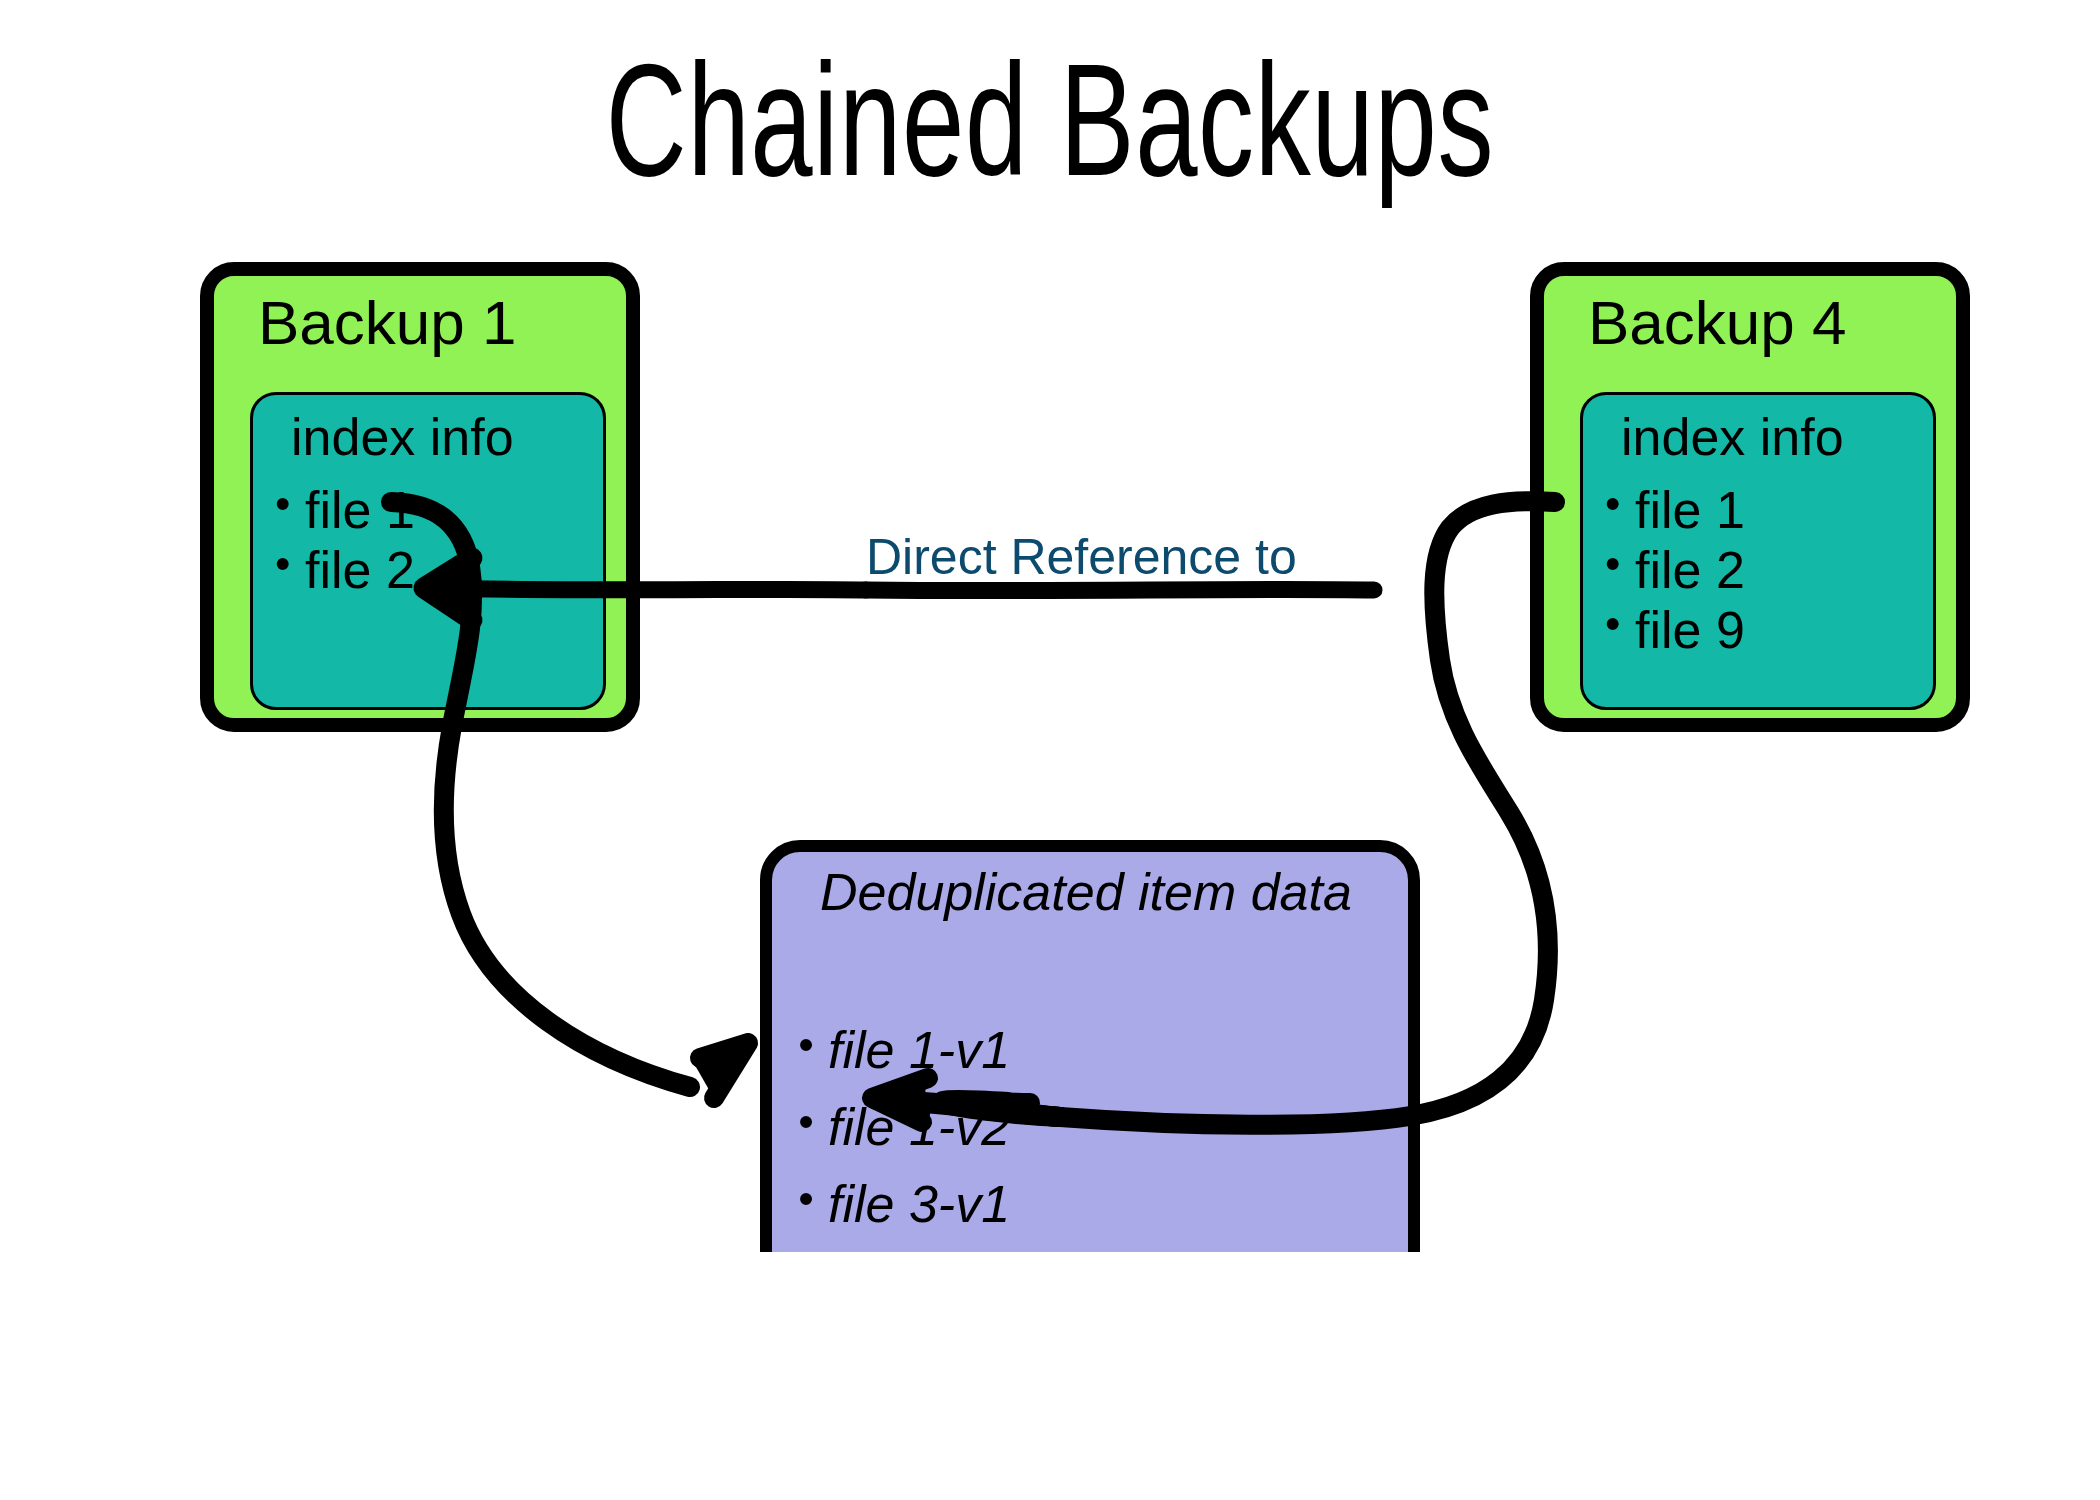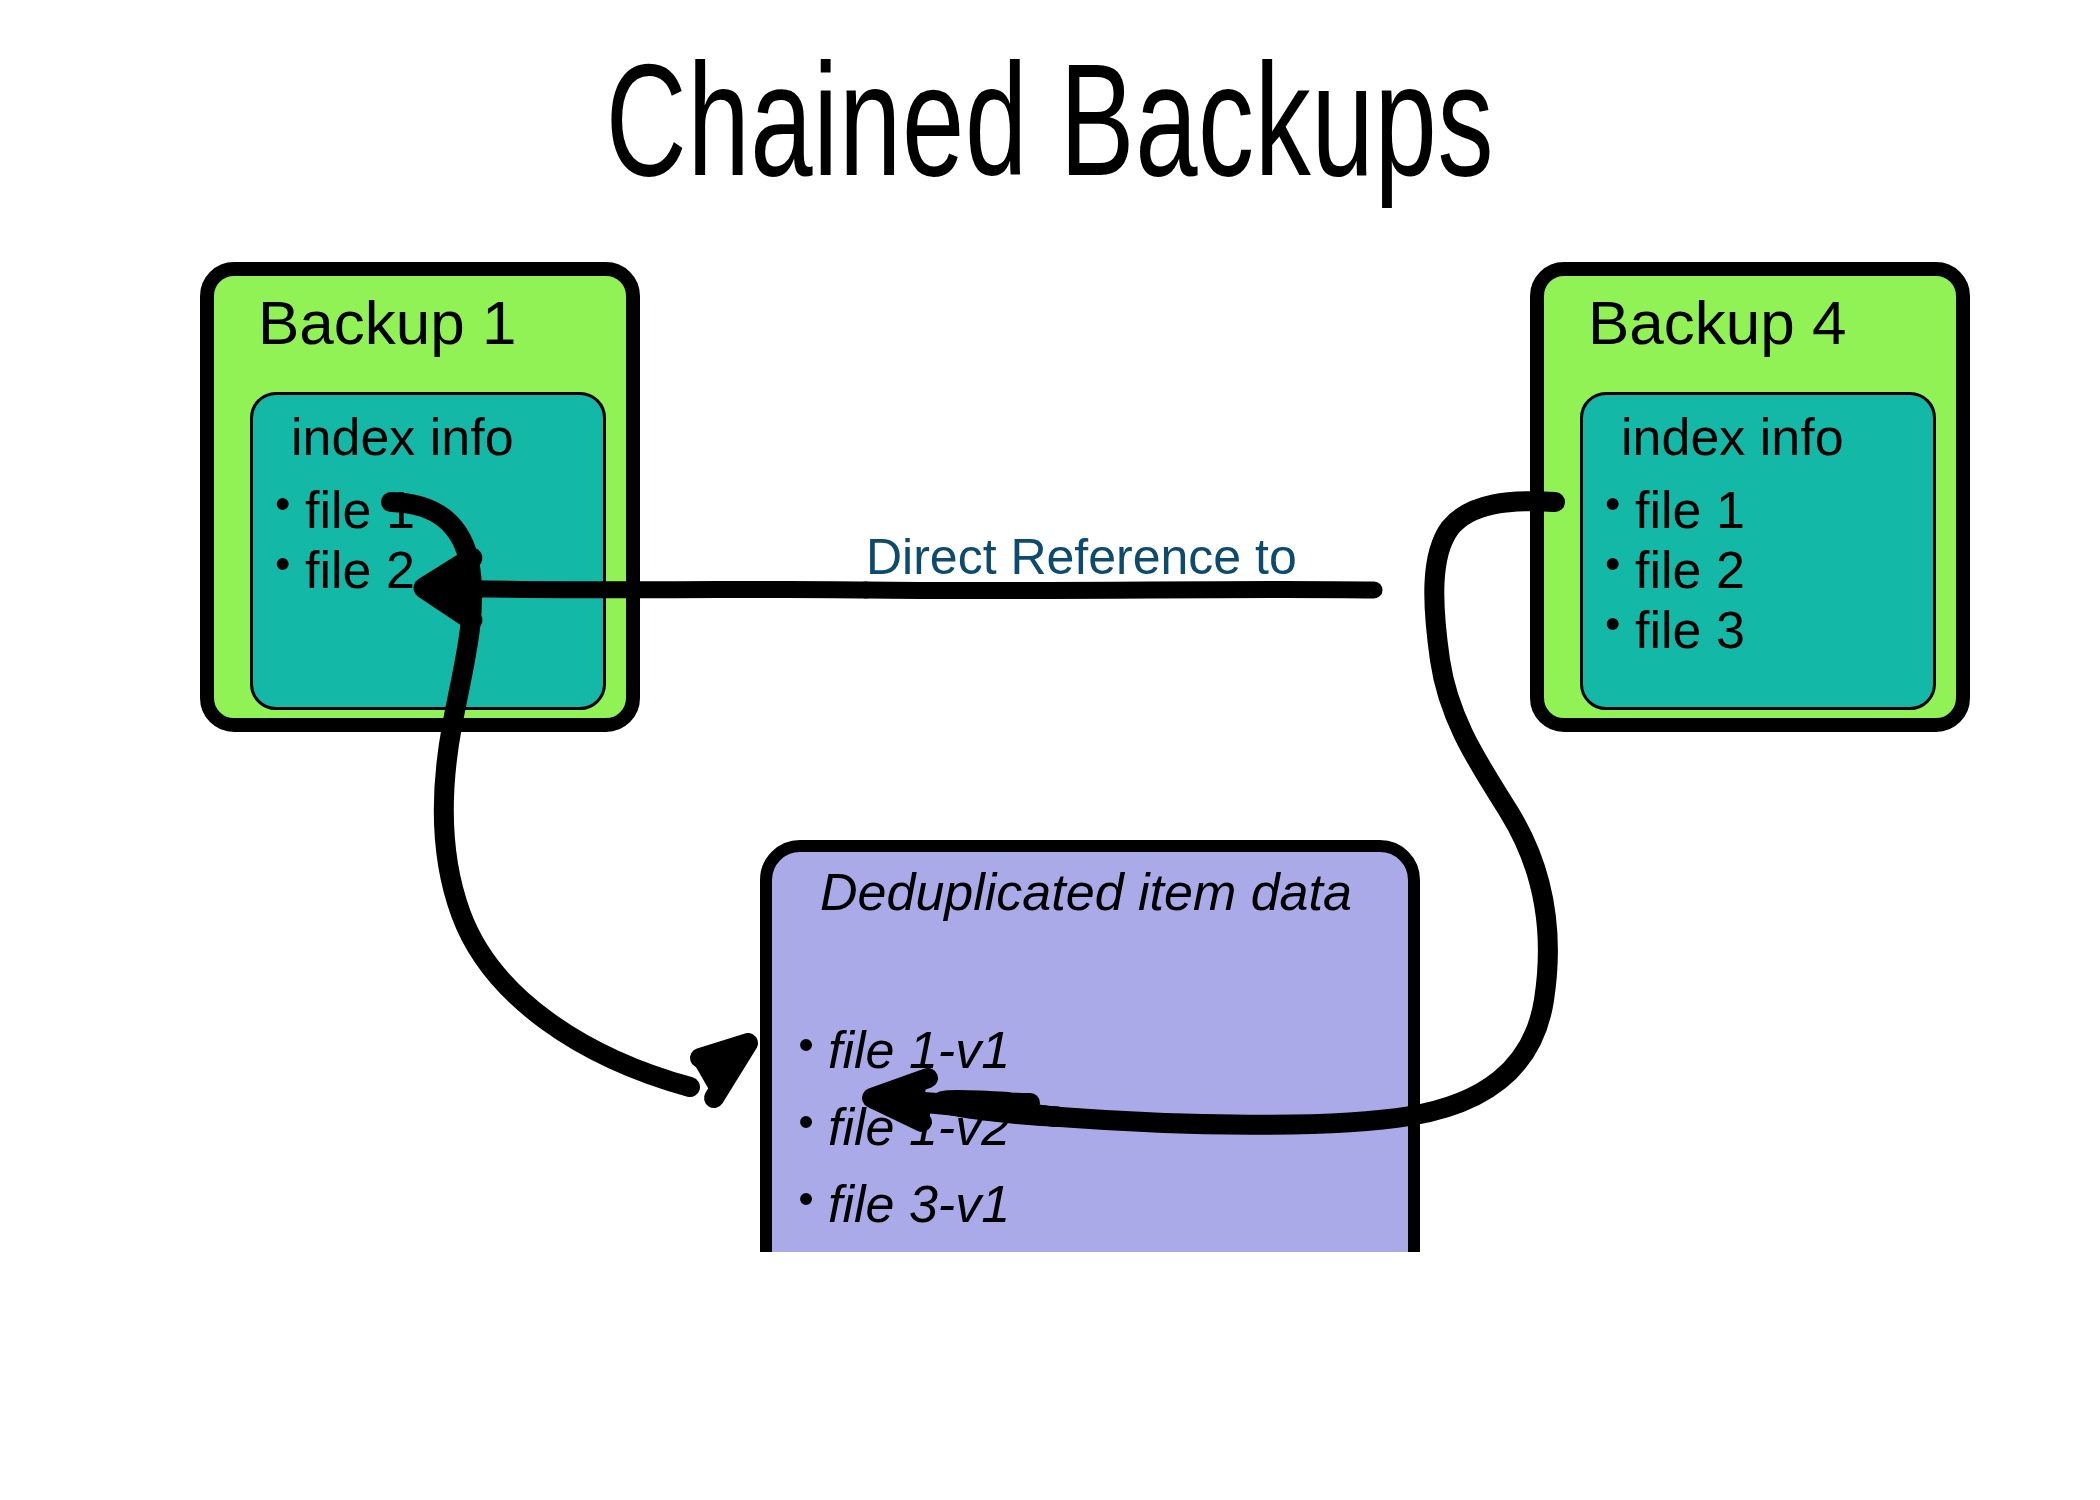--- a/index.html
+++ b/index.html
@@ -180,21 +180,21 @@
     </div>
   </div>
 
   <div class="backup-box" id="backup-2-box" style="left:1530px; top:262px; width:440px; height:470px;">
     <div class="backup-title">Backup 4</div>
     <div class="index-card" style="left:36px; top:116px; width:356px; height:318px;">
       <div class="index-title">index info</div>
       <ul class="index-list">
         <li>file 1</li>
         <li>file 2</li>
-        <li>file 3</li>
+        <li>file 9</li>
       </ul>
     </div>
   </div>
 
   <div id="dedup-box">
     <div id="dedup-title">Deduplicated item data</div>
     <ul id="dedup-list">
       <li>file 1-v1</li>
       <li>file 1-v2</li>
       <li>file 3-v1</li>

